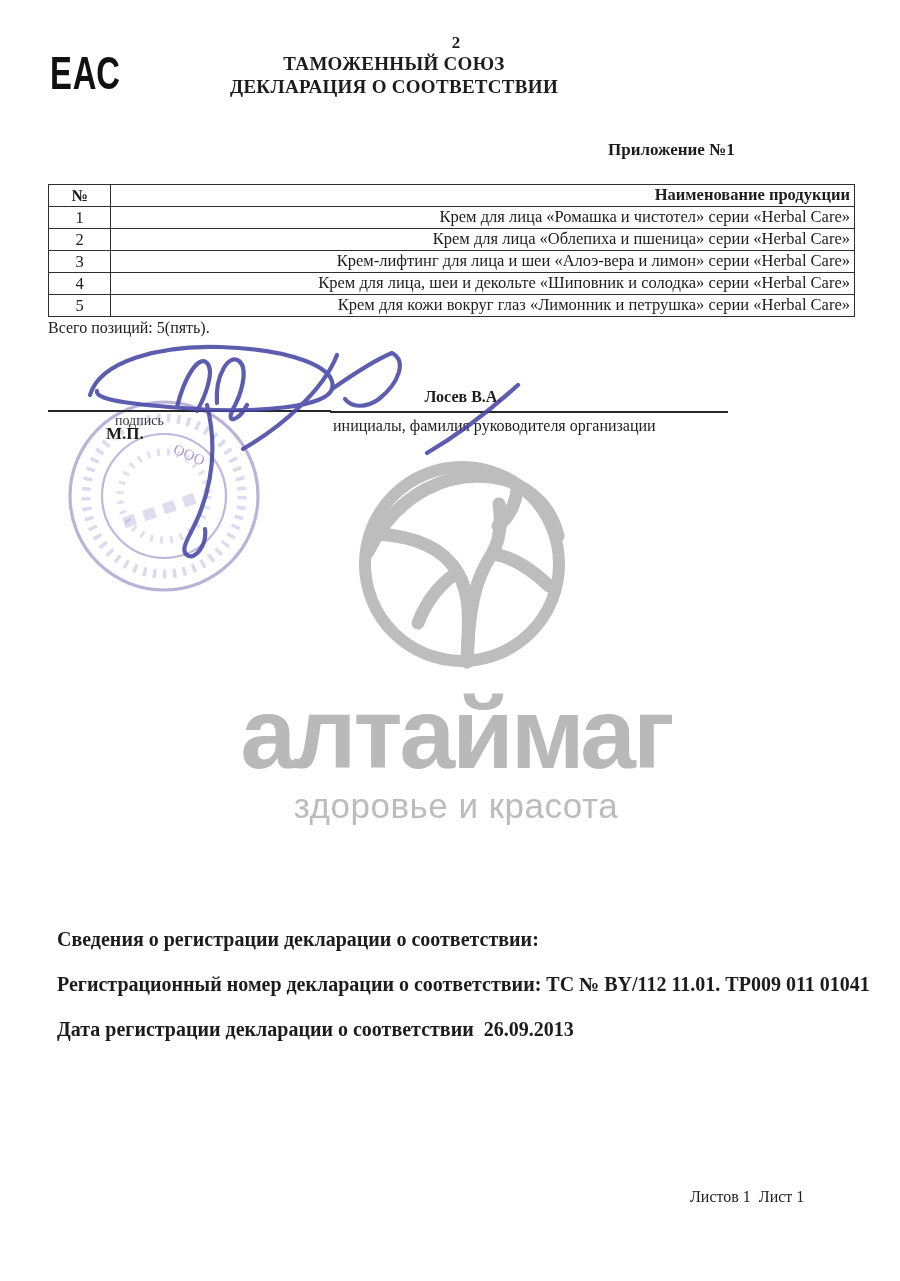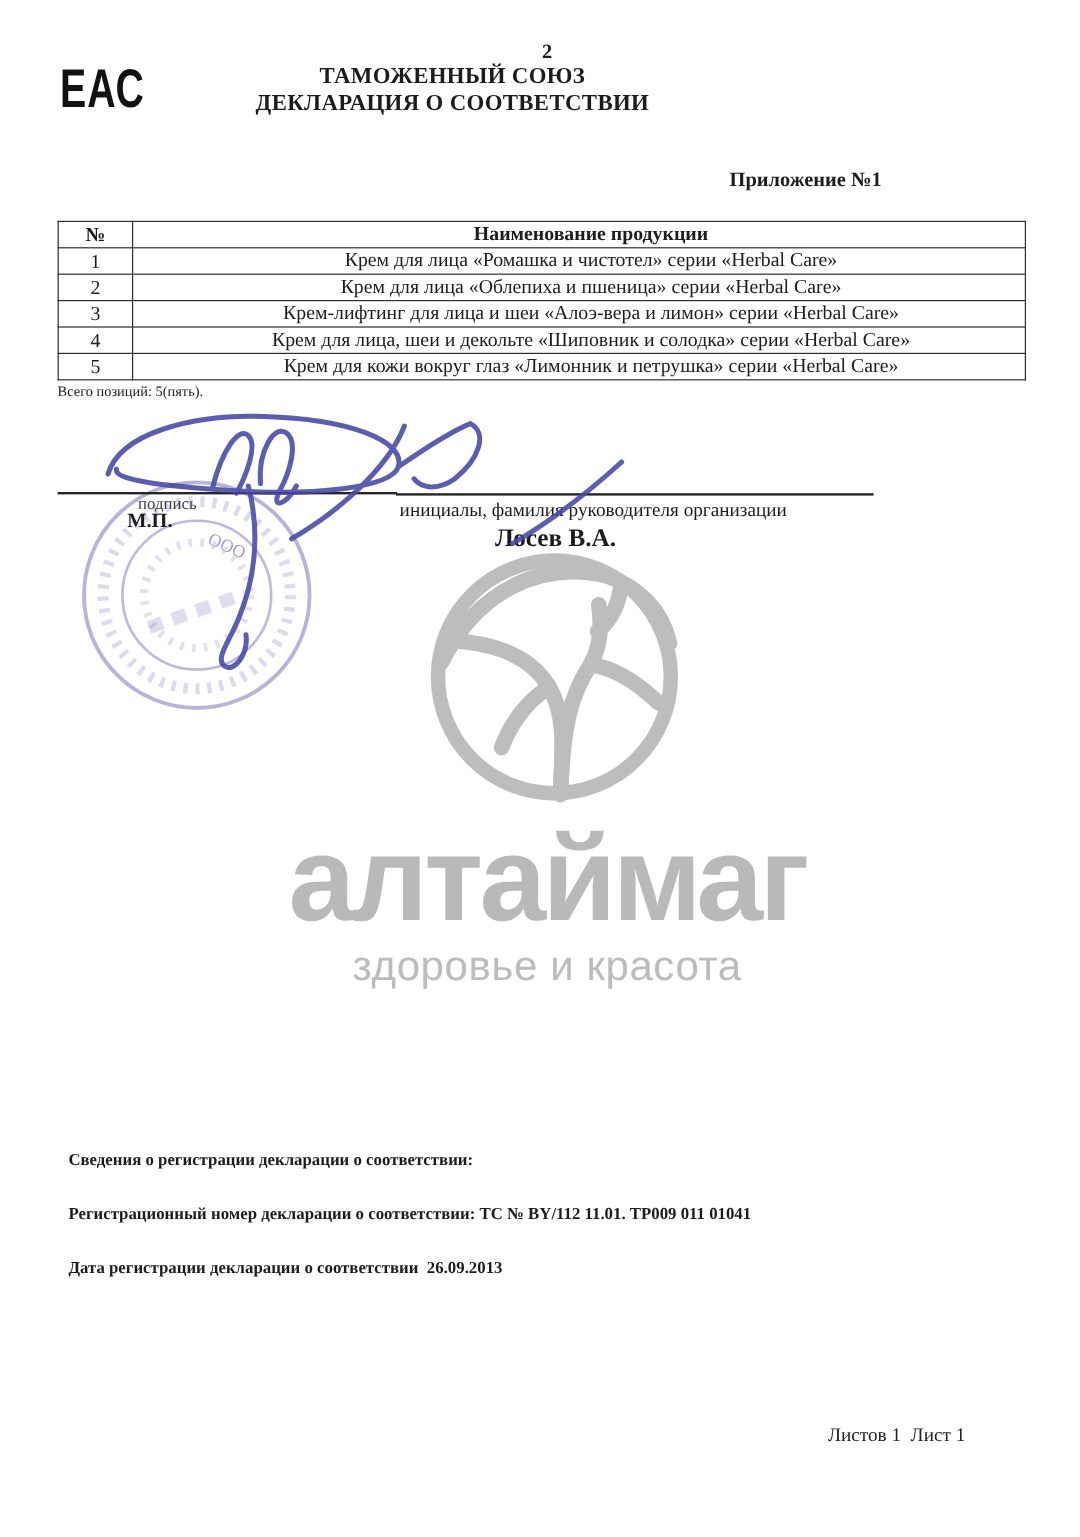--- a/index.html
+++ b/index.html
@@ -15,45 +15,45 @@
 
   
   .eac {
     left:50px; top:48px;
     font-family:"Liberation Sans", sans-serif;
     font-weight:800; font-size:42px; color:#111;
     transform:scale(0.78,1.08); transform-origin:left top;
     letter-spacing:1px;
   }
   .page-num { left:0; top:33px; width:912px; text-align:center; font-weight:bold; font-size:17px; }
-  .doc-title { left:137px; top:52px; width:480px; text-align:center;
+  .doc-title { left:154px; top:52px; width:480px; text-align:center;
                font-weight:bold; font-size:19px; line-height:23px; letter-spacing:.3px; }
   .annex { left:608px; top:140px; font-weight:bold; font-size:17px; }
 
   
   table.products { left:48px; top:184px; width:807px; border-collapse:collapse; table-layout:fixed; }
   table.products td, table.products th {
     border:1.6px solid #2e2e2e;
     font-size:16.5px; font-weight:normal;
     height:22px; padding:0 4px 1px 24px;
-    text-align:center; vertical-align:middle;
+    text-align:right; vertical-align:middle;
     white-space:nowrap; overflow:hidden;
   }
   table.products .col-num { width:62px; text-align:center; padding:0; }
   table.products th { font-weight:bold; }
   table.products th.col-num { font-weight:bold; }
 
-  .total-line { left:48px; top:319px; font-size:12px; }
+  .total-line { left:48px; top:319px; font-size:16px; }
 
   
   .sig-line-left { left:48px; top:410px; width:283px; border-top:2px solid #262626; }
   .sig-caption { left:115px; top:413px; font-size:14px; color:#3c3c3c; }
   .mp-label { left:106px; top:424px; font-weight:bold; font-size:17px; }
   .sig-line-right { left:330px; top:411px; width:398px; border-top:2px solid #262626; }
-  .head-name { left:330px; top:388px; width:266px; text-align:center; font-weight:bold; font-size:21px;margin-top:48px; }
+  .head-name { left:330px; top:388px; width:266px; text-align:center; font-weight:bold; font-size:16px; }
   .head-caption { left:333px; top:417px; font-size:16px; }
 
   .sig-svg { left:55px; top:343px; }
   .stamp-svg { left:58px; top:395px; }
 
   
   .wm-logo { left:350px; top:452px; }
   .wm-brand {
     left:0; top:676px; width:912px; text-align:center;
     font-family:"Liberation Sans", sans-serif;
@@ -61,21 +61,21 @@
     color:#b9b9b9;
   }
   .wm-tagline {
     left:0; top:786px; width:912px; text-align:center;
     font-family:"Liberation Sans", sans-serif;
     font-weight:500; font-size:35px; letter-spacing:.5px;
     color:#bcbcbc;
   }
 
   
-  .reg { left:57px; font-weight:bold; font-size:14px; white-space:pre;margin-top:32px; }
+  .reg { left:57px; font-weight:bold; font-size:20px; white-space:pre; }
   .reg-heading { top:928px; }
   .reg-number { top:973px; }
   .reg-date { top:1018px; }
 
   .sheets { left:690px; top:1156px; font-size:16px; white-space:pre; color:#222;margin-top:32px; }
 </style>
 </head>
 <body>
 
 <div class="abs eac">ЕАС</div>

